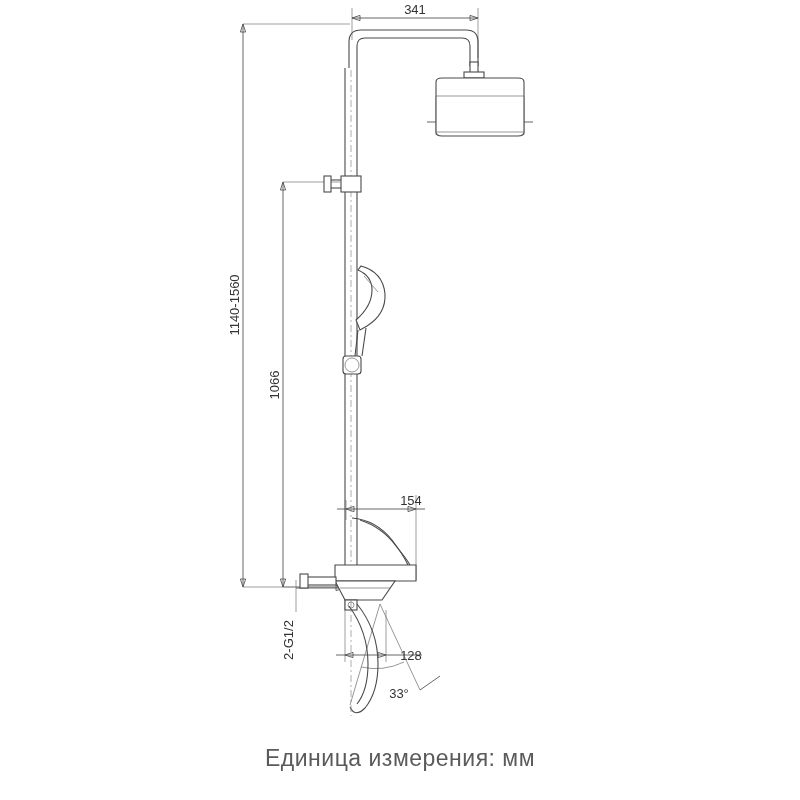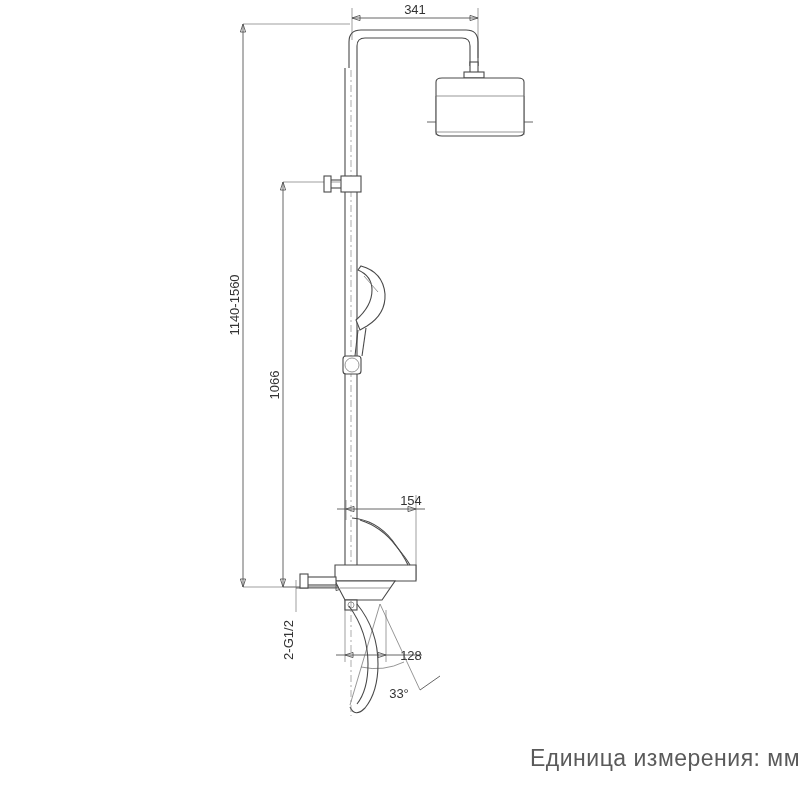--- a/index.html
+++ b/index.html
@@ -25,21 +25,21 @@
     left: 0;
     top: 0;
     width: 800px;
     height: 800px;
   }
   .caption {
     position: absolute;
     left: 0;
     top: 745px;
     width: 800px;
-    text-align: right;
+    text-align: center;
     font-size: 23px;
     color: #5a5a5a;
     letter-spacing: 0.5px;
     font-family: "Liberation Sans", sans-serif;
   }
   text {
     font-family: "Liberation Sans", sans-serif;
     fill: #333333;
   }
   .dim-text {

